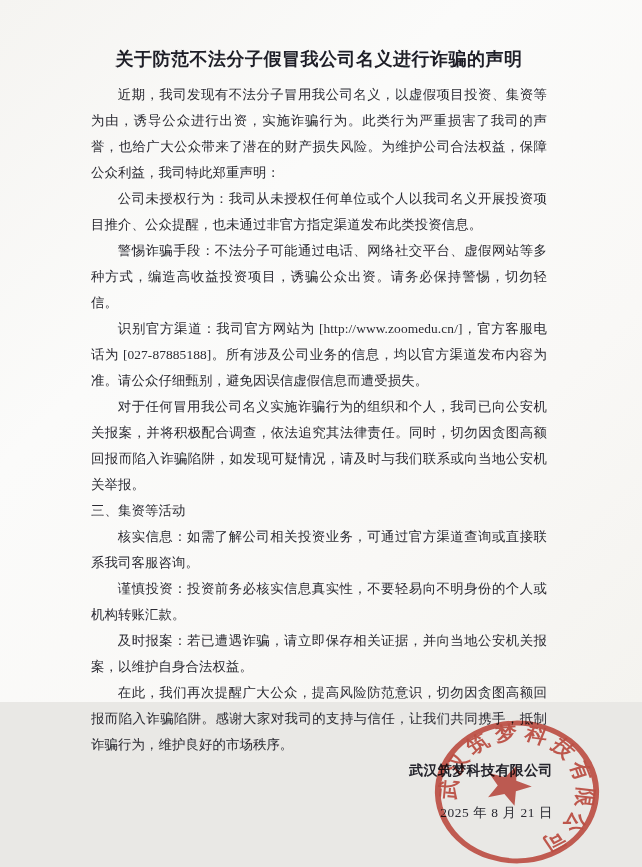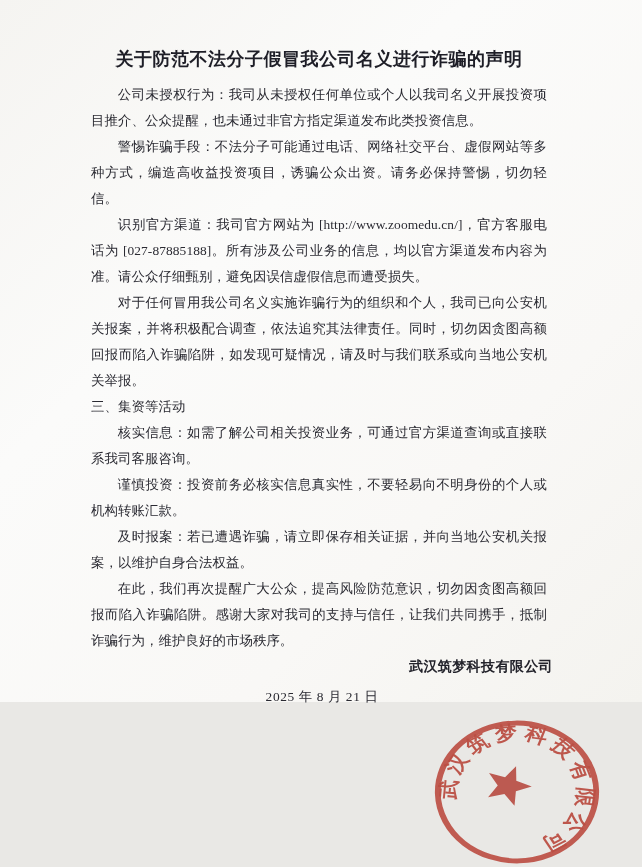--- a/index.html
+++ b/index.html
@@ -42,24 +42,24 @@
   .signature {
     margin: 0 -6px 0 0;
     font-size: 14px;
     font-weight: 700;
     line-height: 26px;
     text-align: right;
     letter-spacing: 0.4px;
     color: #23232b;
   }
   .doc-date {
-    margin: 4px -6px 0 0;
+    margin: 16px -6px 0 0;
     font-size: 13.4px;
     line-height: 26px;
-    text-align: center;
+    text-align: right;
     letter-spacing: 0.6px;
   }
   .seal-wrap {
     position: absolute;
     left: 437px;
     top: 712px;
     width: 160px;
     height: 160px;
     transform: scaleX(1.15);
     transform-origin: 50% 50%;
@@ -92,20 +92,21 @@
     opacity: 0.9;
   }
 </style>
 </head>
 <body>
 
 <div class="page">
 
   <h1 class="doc-title">关于防范不法分子假冒我公司名义进行诈骗的声明</h1>
 
+  <p class="para indent">近期，我司发现有不法分子冒用我公司名义，以虚假项目投资、集资等为由，诱导公众进行出资，实施诈骗行为。此类行为严重损害了我司的声誉，也给广大公众带来了潜在的财产损失风险。为维护公司合法权益，保障公众利益，我司特此郑重声明：</p>
 
   <div>
     <p class="para indent">公司未授权行为：我司从未授权任何单位或个人以我司名义开展投资项目推介、公众提醒，也未通过非官方指定渠道发布此类投资信息。</p>
     <p class="para indent">警惕诈骗手段：不法分子可能通过电话、网络社交平台、虚假网站等多种方式，编造高收益投资项目，诱骗公众出资。请务必保持警惕，切勿轻信。</p>
     <p class="para indent">识别官方渠道：我司官方网站为 [http://www.zoomedu.cn/]，官方客服电话为 [027-87885188]。所有涉及公司业务的信息，均以官方渠道发布内容为准。请公众仔细甄别，避免因误信虚假信息而遭受损失。</p>
   </div>
 
   <div>
     <p class="para indent">对于任何冒用我公司名义实施诈骗行为的组织和个人，我司已向公安机关报案，并将积极配合调查，依法追究其法律责任。同时，切勿因贪图高额回报而陷入诈骗陷阱，如发现可疑情况，请及时与我们联系或向当地公安机关举报。</p>
   </div>

